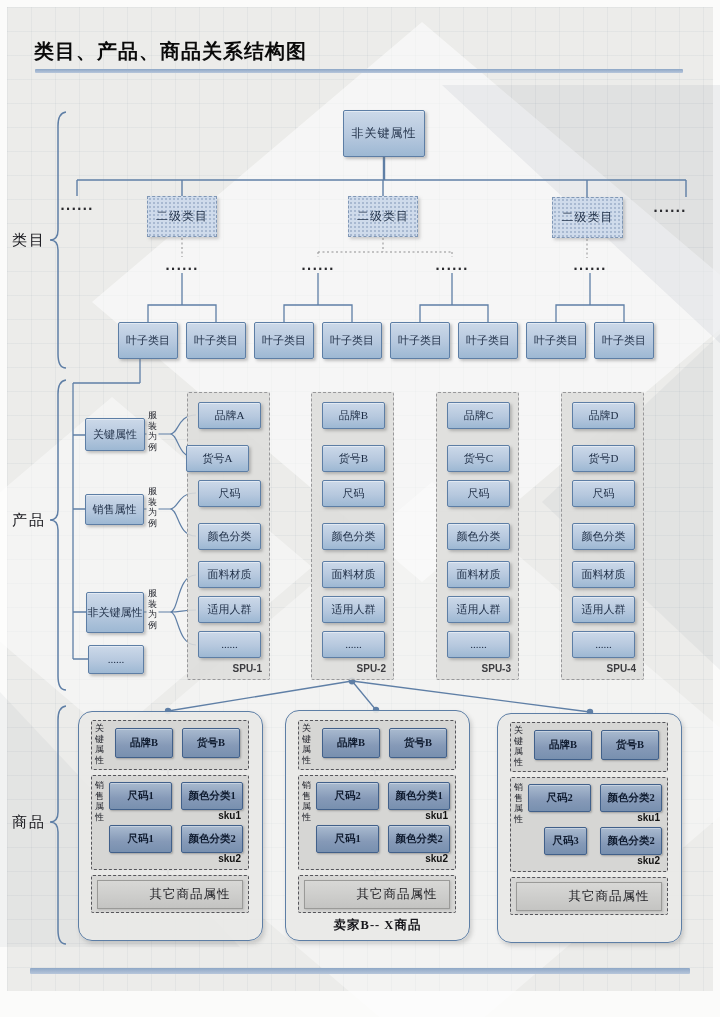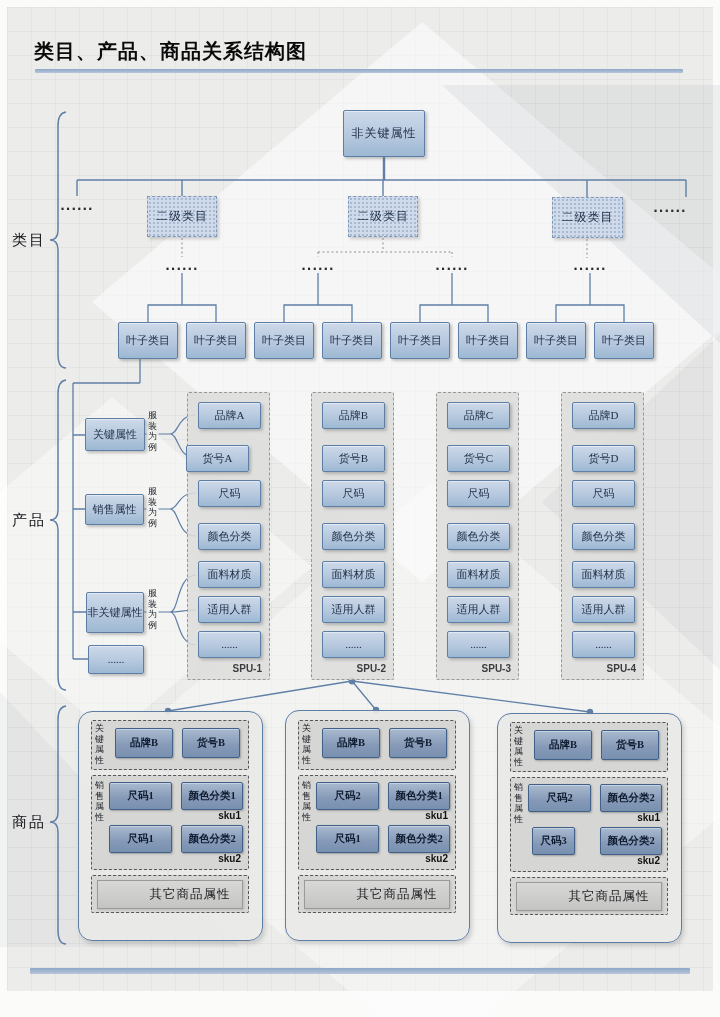--- a/index.html
+++ b/index.html
@@ -198,29 +198,30 @@
   <div class="abs sub" style="left:298px;top:775px;width:158px;height:95px;"></div>
   <div class="abs vtext" style="left:301px;top:780px;">销售属性</div>
   <div class="abs dark" style="left:316px;top:782px;width:63px;height:28px;">尺码2</div>
   <div class="abs dark" style="left:388px;top:782px;width:62px;height:28px;">颜色分类1</div>
   <div class="abs sku" style="left:393px;top:810px;width:55px;">sku1</div>
   <div class="abs dark" style="left:316px;top:825px;width:63px;height:28px;">尺码1</div>
   <div class="abs dark" style="left:388px;top:825px;width:62px;height:28px;">颜色分类2</div>
   <div class="abs sku" style="left:393px;top:853px;width:55px;">sku2</div>
   <div class="abs sub" style="left:298px;top:875px;width:158px;height:38px;"></div>
   <div class="abs otherbox" style="left:304px;top:880px;width:146px;height:29px;">其它商品属性</div>
+  <div class="abs sellername" style="left:285px;top:917px;width:185px;">卖家B-- X商品</div>
 
   <div class="abs seller" style="left:497px;top:713px;width:185px;height:230px;"></div>
   <div class="abs sub" style="left:510px;top:722px;width:158px;height:50px;"></div>
   <div class="abs vtext" style="left:513px;top:725px;">关键属性</div>
   <div class="abs dark" style="left:534px;top:730px;width:58px;height:30px;">品牌B</div>
   <div class="abs dark" style="left:601px;top:730px;width:58px;height:30px;">货号B</div>
   <div class="abs sub" style="left:510px;top:777px;width:158px;height:95px;"></div>
   <div class="abs vtext" style="left:513px;top:782px;">销售属性</div>
   <div class="abs dark" style="left:528px;top:784px;width:63px;height:28px;">尺码2</div>
   <div class="abs dark" style="left:600px;top:784px;width:62px;height:28px;">颜色分类2</div>
   <div class="abs sku" style="left:605px;top:812px;width:55px;">sku1</div>
-  <div class="abs dark" style="left:532px;top:827px;width:43px;height:28px;">尺码3</div>
+  <div class="abs dark" style="left:544px;top:827px;width:43px;height:28px;">尺码3</div>
   <div class="abs dark" style="left:600px;top:827px;width:62px;height:28px;">颜色分类2</div>
   <div class="abs sku" style="left:605px;top:855px;width:55px;">sku2</div>
   <div class="abs sub" style="left:510px;top:877px;width:158px;height:38px;"></div>
   <div class="abs otherbox" style="left:516px;top:882px;width:146px;height:29px;">其它商品属性</div>
 </div>
 
 </body></html>

